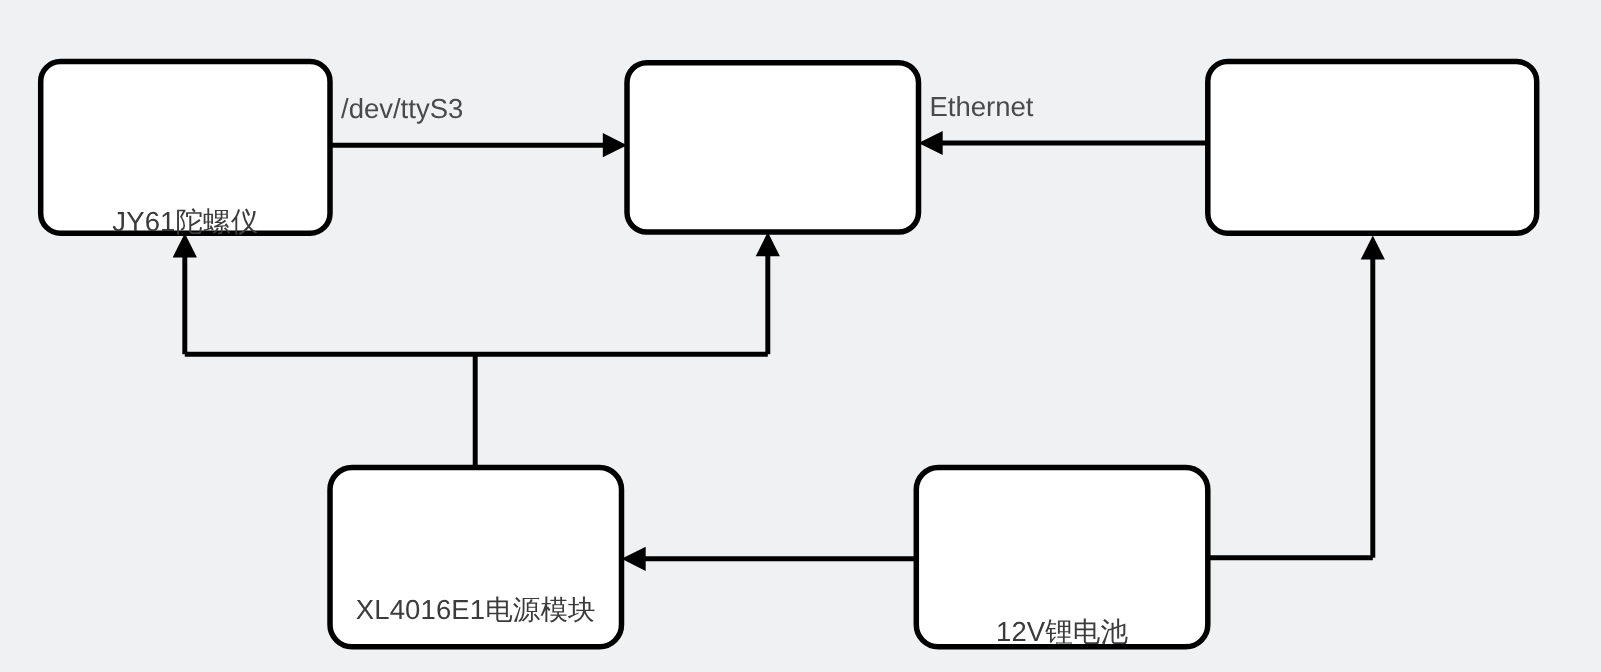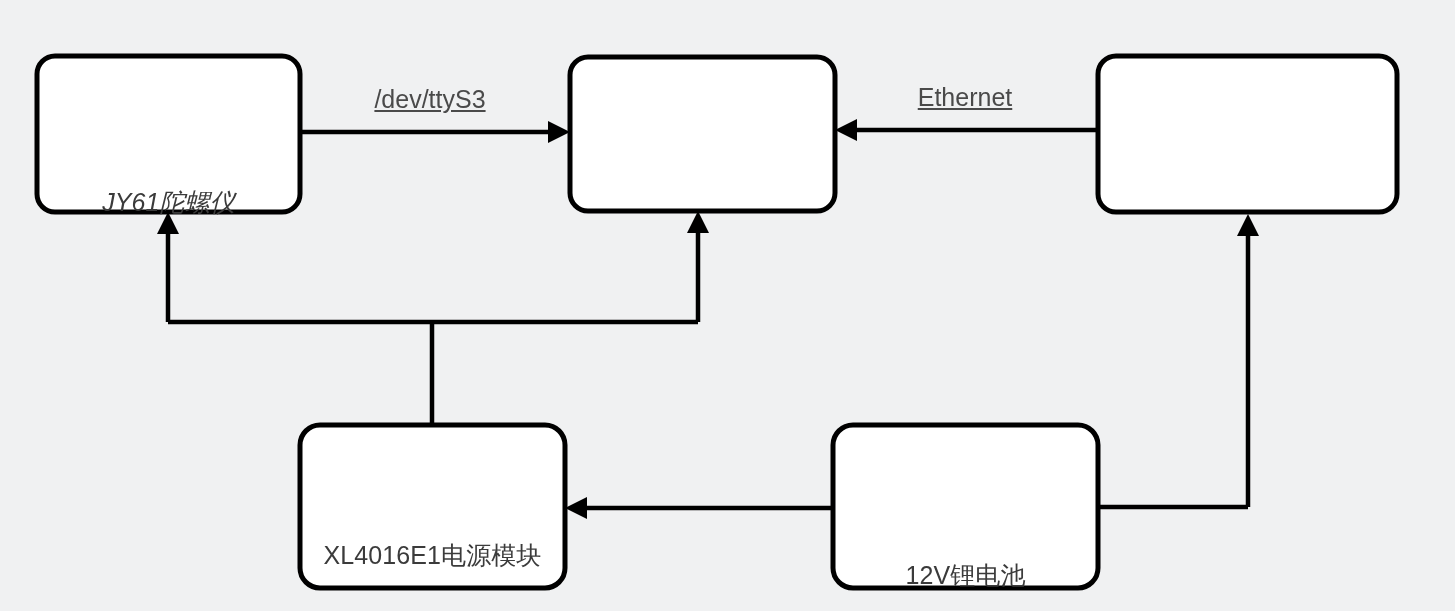--- a/index.html
+++ b/index.html
@@ -49,23 +49,22 @@
     text-align: center;
     white-space: pre;
     letter-spacing: 0.1px;
     pointer-events: none;
   }
   .edge-label {
     position: absolute;
     color: #4a4a4a;
     font-size: 25px;
     line-height: 30px;
-    text-align: center;
+    text-align: left;
     white-space: nowrap;
-    text-decoration: underline;
   }
   .node-label-inner {
     display: block;
   }
 </style>
 </head>
 <body>
 
 <div id="diagram-root">
 
@@ -105,21 +104,21 @@
       <polygon class="arrow-head" points="1248,214 1237,236 1259,236"></polygon>
     </g>
 
     <rect class="node-box" x="37" y="56" width="263" height="156" rx="18" ry="18"></rect>
     <rect class="node-box" x="570" y="57" width="265" height="154" rx="18" ry="18"></rect>
     <rect class="node-box" x="1098" y="56" width="299" height="156" rx="18" ry="18"></rect>
     <rect class="node-box" x="300" y="425" width="265" height="163" rx="20" ry="20"></rect>
     <rect class="node-box" x="833" y="425" width="265" height="163" rx="20" ry="20"></rect>
   </svg>
 
-  <div class="node-label" style="left:37px; top:117px; width:263px;font-style:italic;">
+  <div class="node-label" style="left:37px; top:117px; width:263px;">
     <span class="node-label-inner">JY61陀螺仪</span>
   </div>
 
 
 
   <div class="node-label" style="left:300px; top:470px; width:265px;">
     <span class="node-label-inner">XL4016E1电源模块</span>
     
   </div>
 

